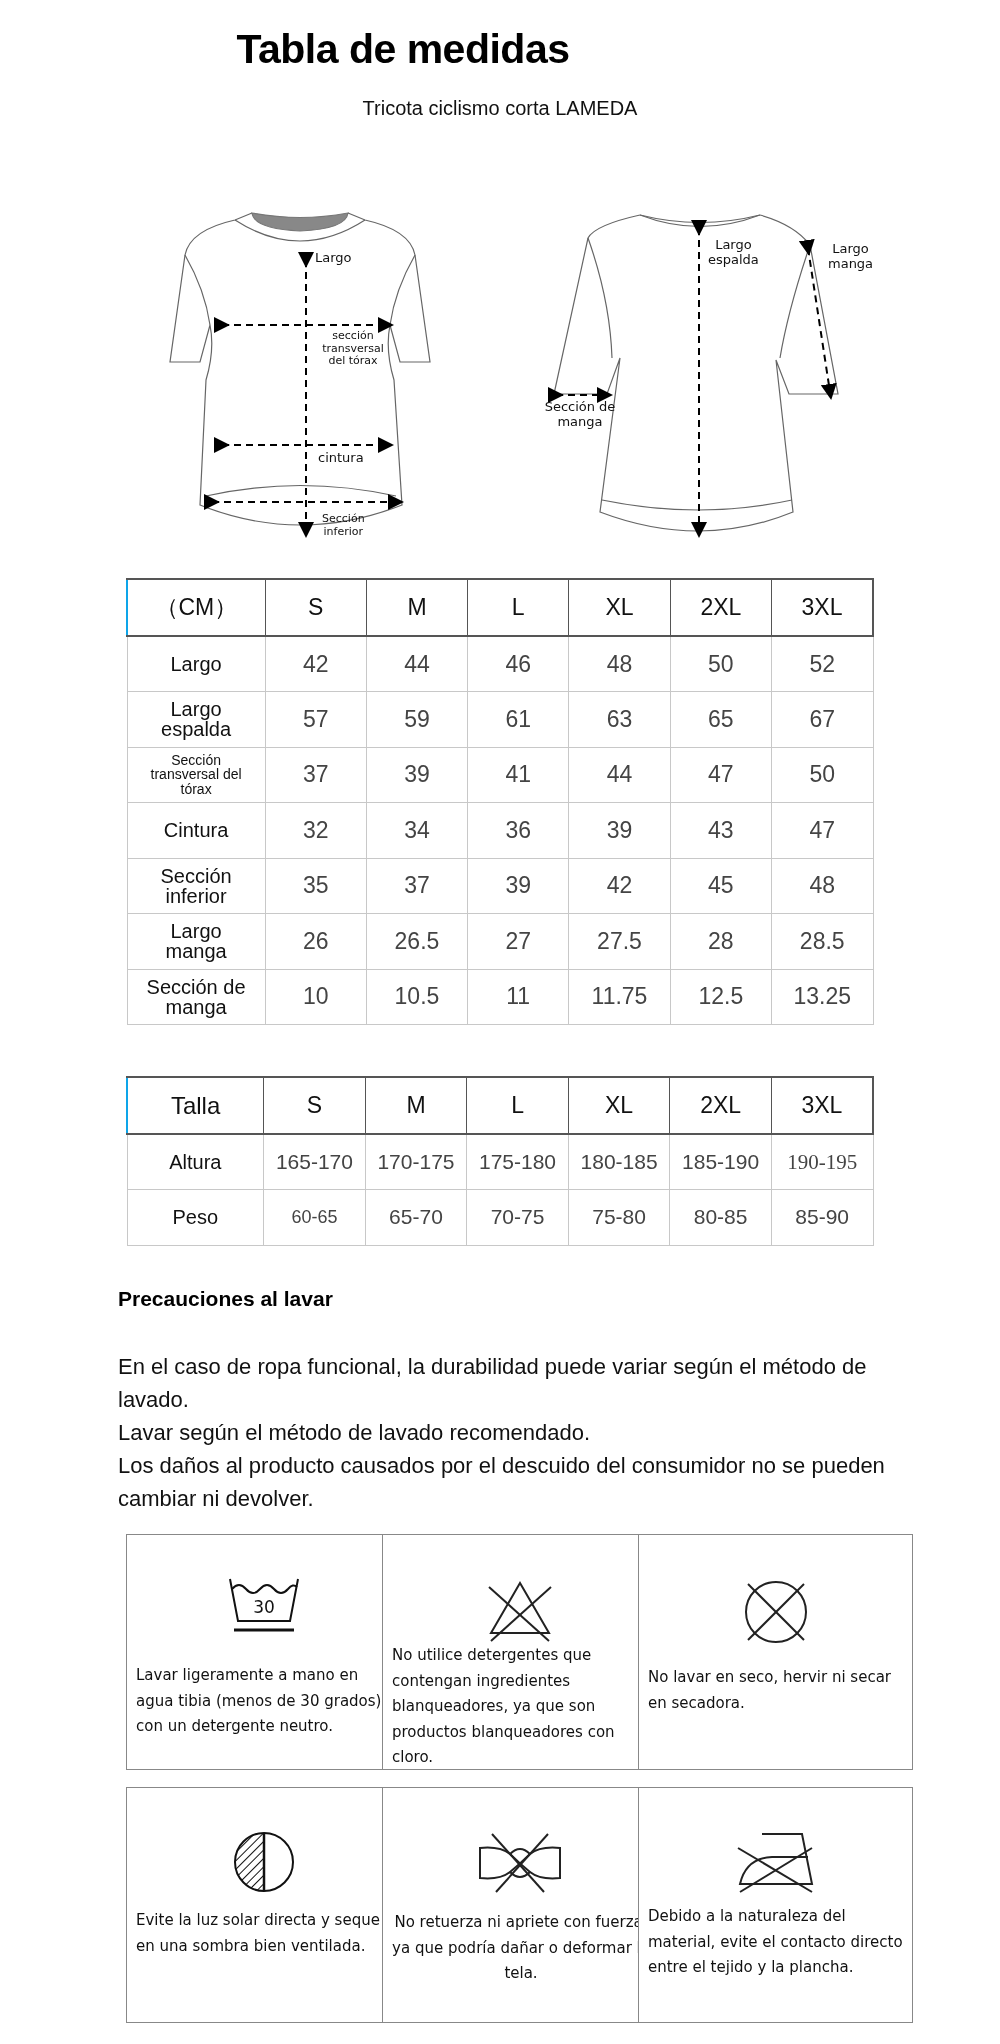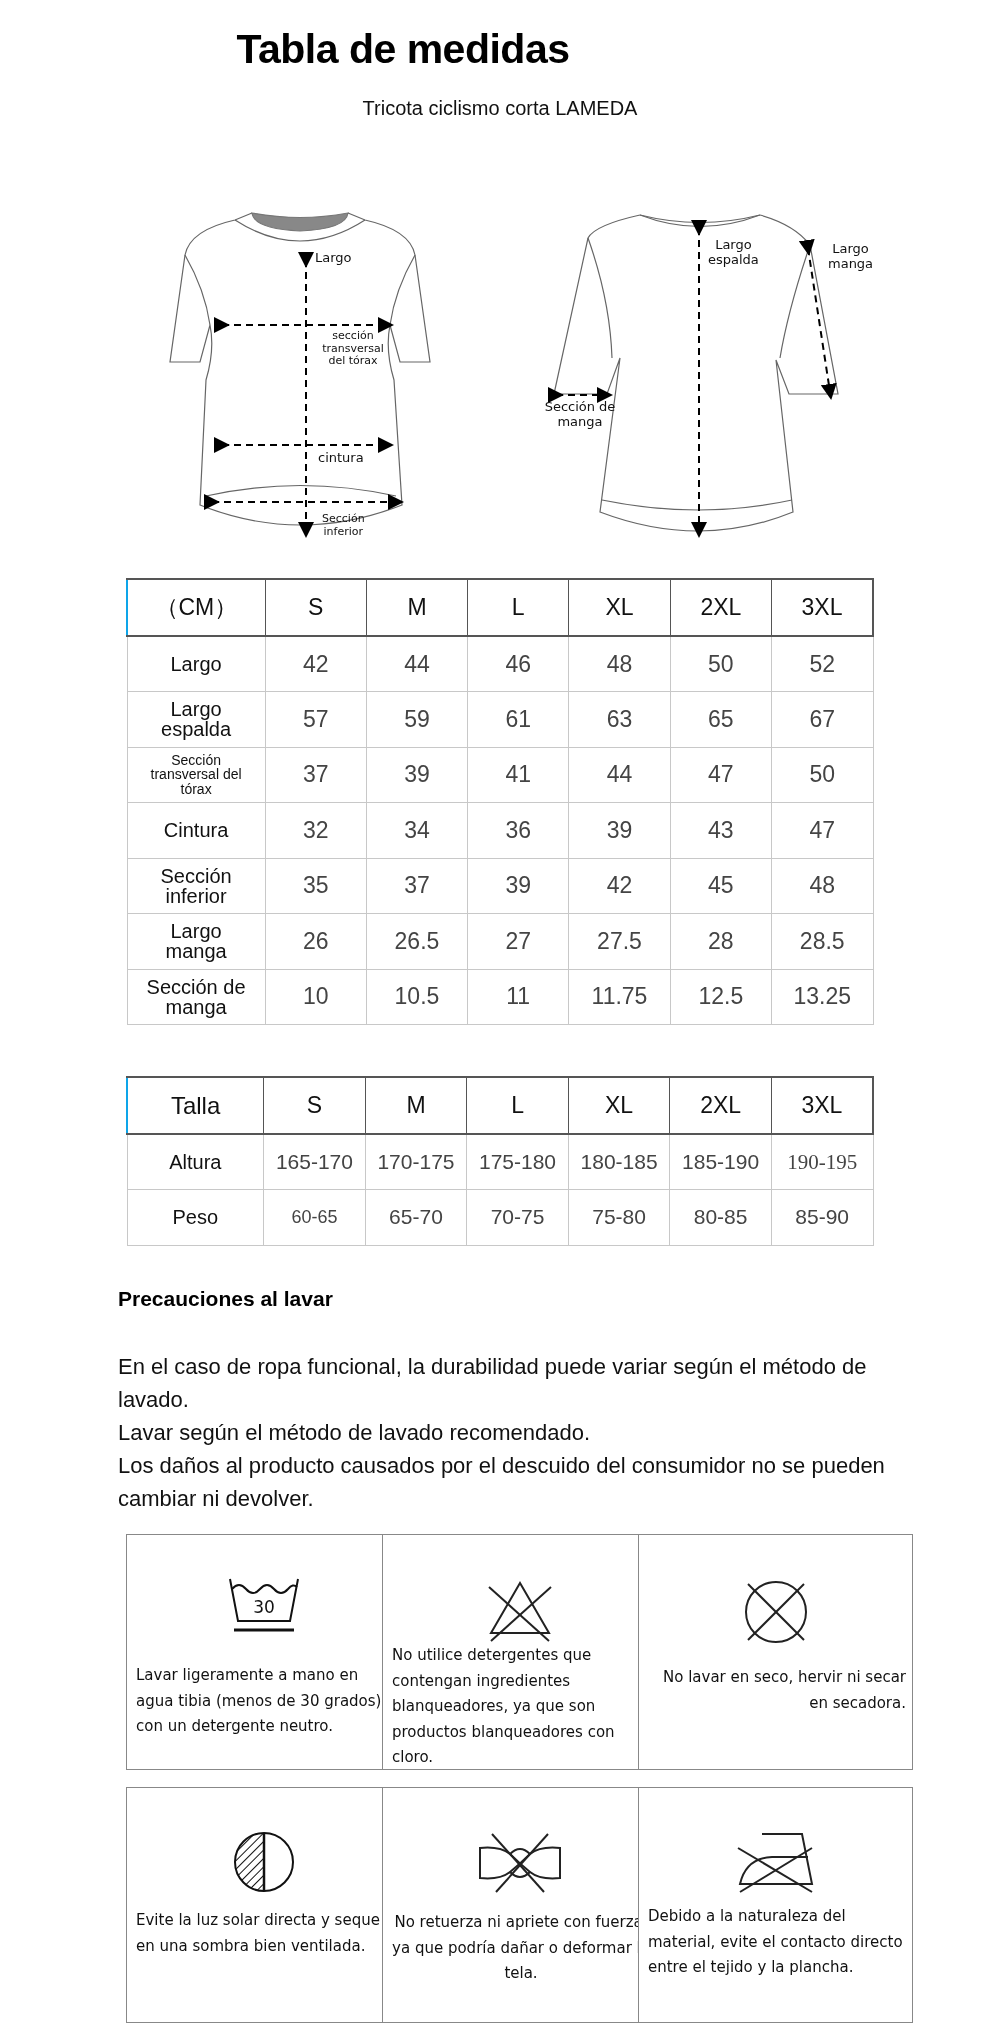--- a/index.html
+++ b/index.html
@@ -269,21 +269,21 @@
 <div class="card" style="left:638px; top:1534px;">
   <div class="icon" style="top:44px;">
     <svg width="66" height="66" viewBox="0 0 66 66">
       <g fill="none" stroke="#222" stroke-width="2">
         <circle cx="33" cy="33" r="30"></circle>
         <line x1="5" y1="5" x2="61" y2="61"></line>
         <line x1="61" y1="5" x2="5" y2="61"></line>
       </g>
     </svg>
   </div>
-  <div class="ctext" style="top:130px;text-align:right;">No lavar en seco, hervir ni secar en secadora.</div>
+  <div class="ctext" style="top:130px;">No lavar en seco, hervir ni secar en secadora.</div>
 </div>
 
 <div class="card" style="left:126px; top:1787px;">
   <div class="icon" style="top:42px;">
     <svg width="64" height="64" viewBox="0 0 64 64">
       <defs>
         <pattern id="hatch" width="6" height="6" patternUnits="userSpaceOnUse" patternTransform="rotate(45)">
           <line x1="0" y1="0" x2="0" y2="6" stroke="#111" stroke-width="2"></line>
         </pattern>
         <clipPath id="lefthalf">

